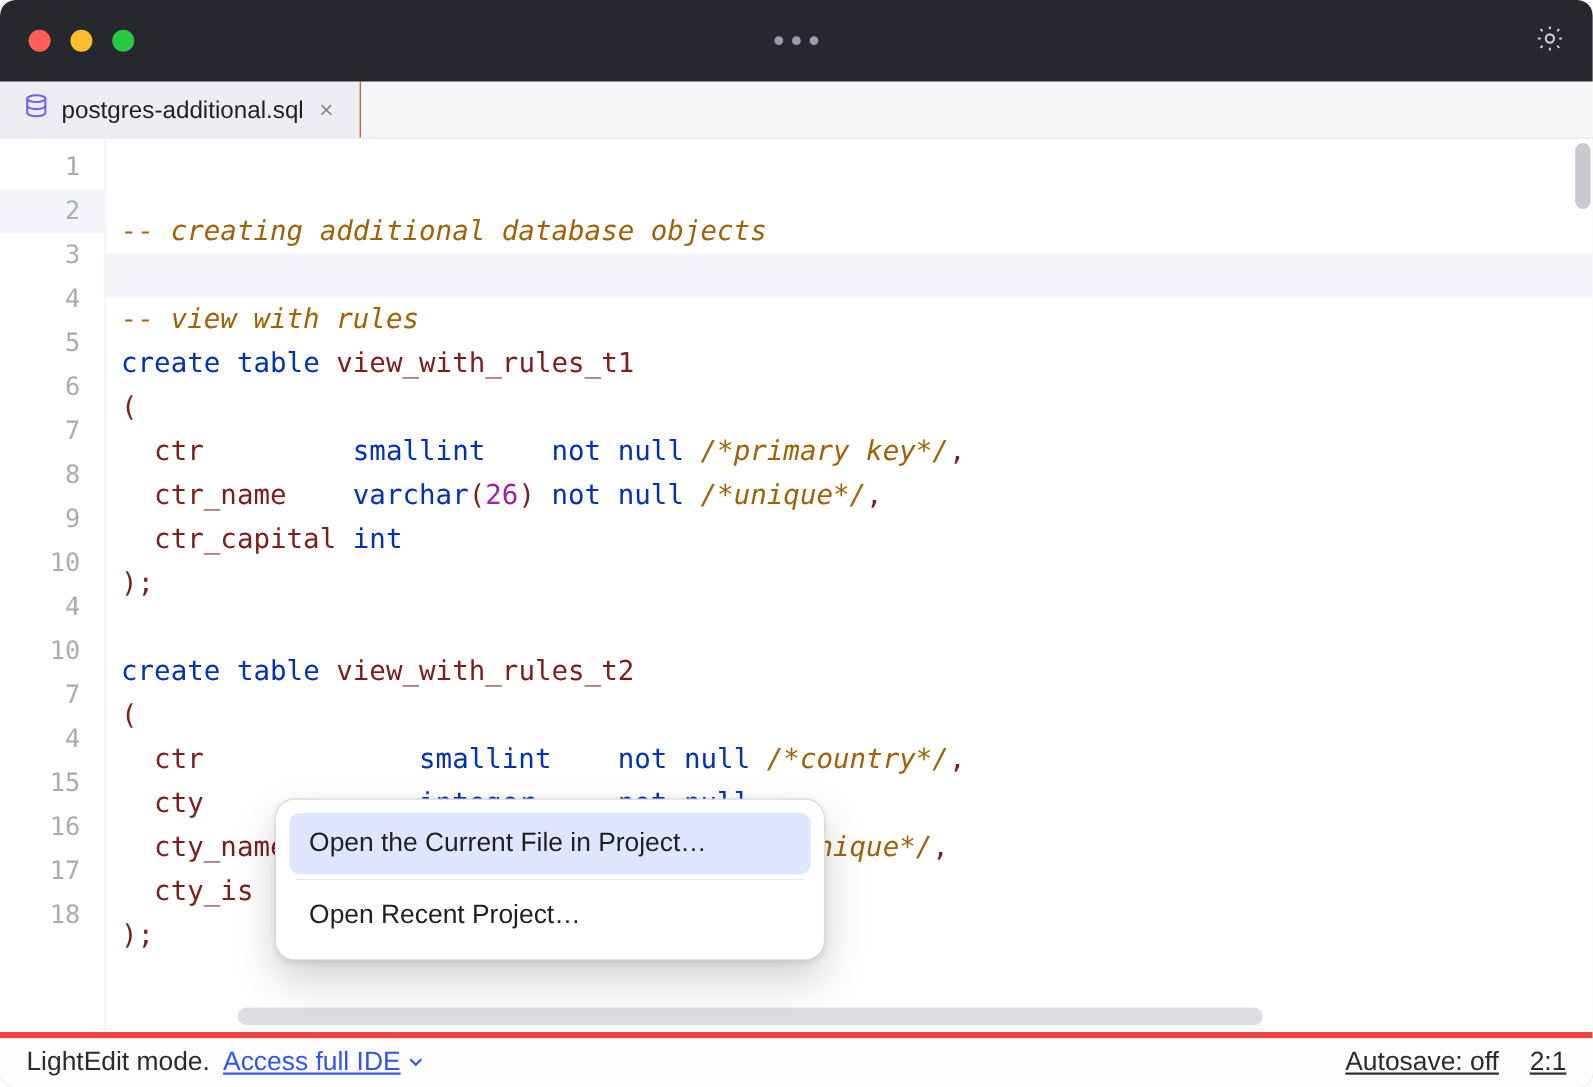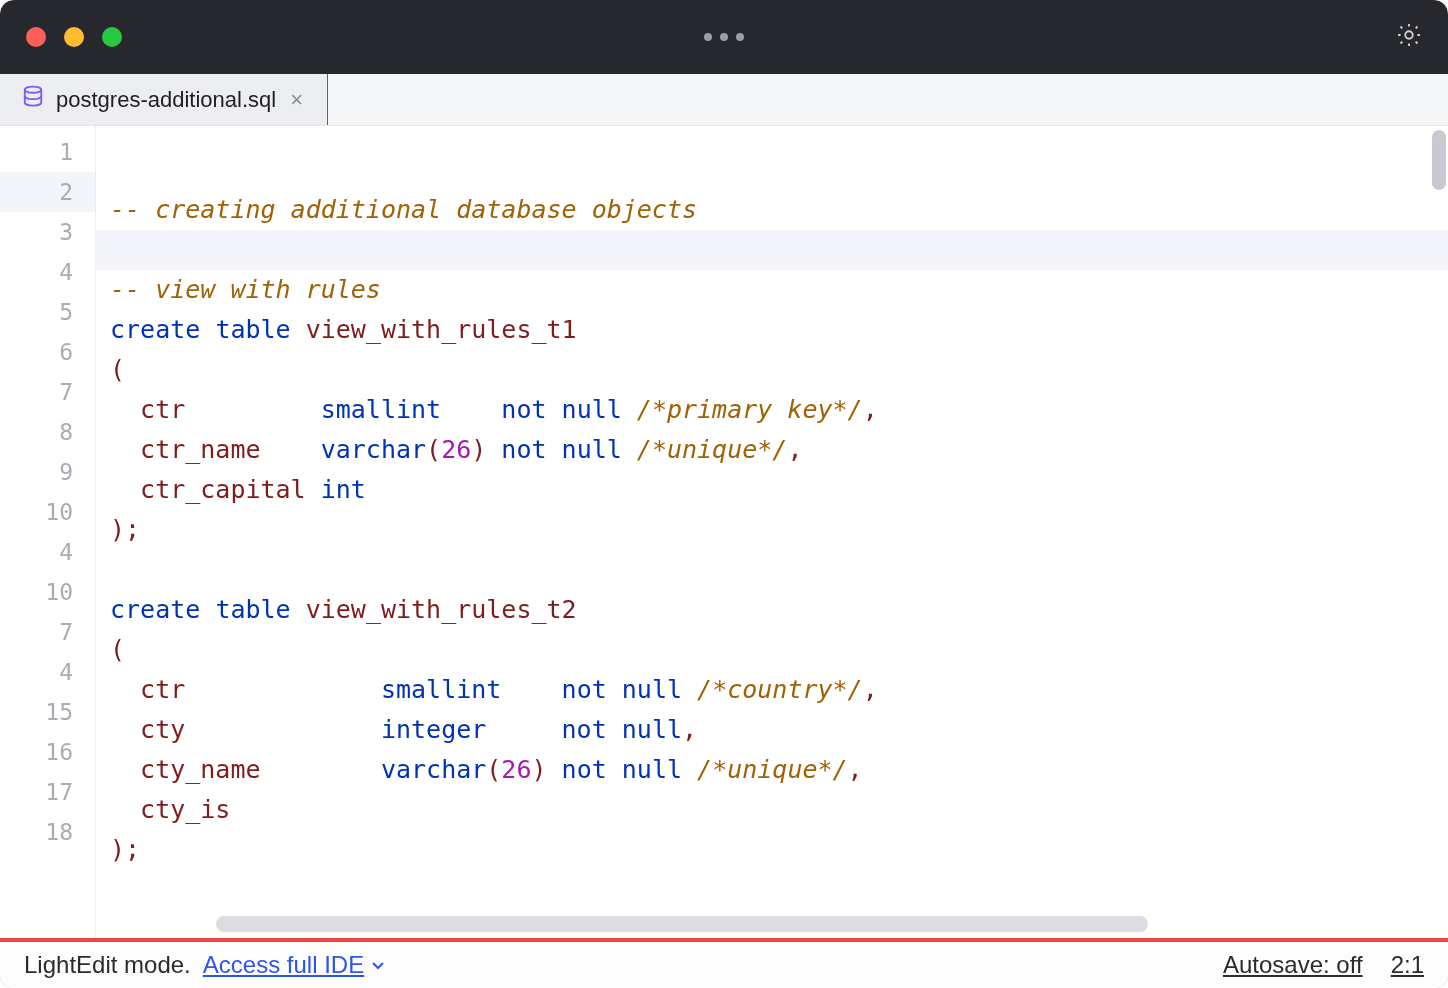--- a/index.html
+++ b/index.html
@@ -123,21 +123,21 @@
     padding: 14px 18px;
     border-radius: 10px;
     cursor: pointer;
   }
   .popup .item.sel { background: #dfe6ff; }
   .popup .sep { height: 1px; background: #e5e6ea; margin: 4px 6px; }
 
   
   .status {
     height: 50px;
-    border-top: 4px solid #ef4444;
+    border-top: 6px solid #ef4444;
     background: #fdfdfe;
     display: flex; align-items: center;
     padding: 0 24px;
     font-size: 24px;
     color: #2b2b2b;
     gap: 12px;
     border-radius: 0 0 14px 14px;
   }
   .status .link {
     color: #2f54eb; text-decoration: underline; cursor: pointer;
@@ -206,20 +206,25 @@
       <div class="ln">15</div>
       <div class="ln">16</div>
       <div class="ln">17</div>
       <div class="ln">18</div>
     </div>
   <div class="code" id="code">
     <div class="row"><span class="c-comment">-- creating additional database objects</span></div><div class="row hl"></div><div class="row"><span class="c-comment">-- view with rules</span></div><div class="row"><span class="c-kw">create</span><span class="c-txt"> </span><span class="c-kw">table</span><span class="c-txt"> view_with_rules_t1</span></div><div class="row"><span class="c-txt">(</span></div><div class="row"><span class="c-txt">  ctr         </span><span class="c-kw">smallint</span><span class="c-txt">    </span><span class="c-kw">not</span><span class="c-txt"> </span><span class="c-kw">null</span><span class="c-txt"> </span><span class="c-comment">/*primary key*/</span><span class="c-txt">,</span></div><div class="row"><span class="c-txt">  ctr_name    </span><span class="c-kw">varchar</span><span class="c-txt">(</span><span class="c-num">26</span><span class="c-txt">) </span><span class="c-kw">not</span><span class="c-txt"> </span><span class="c-kw">null</span><span class="c-txt"> </span><span class="c-comment">/*unique*/</span><span class="c-txt">,</span></div><div class="row"><span class="c-txt">  ctr_capital </span><span class="c-kw">int</span></div><div class="row"><span class="c-txt">);</span></div><div class="row"></div><div class="row"><span class="c-kw">create</span><span class="c-txt"> </span><span class="c-kw">table</span><span class="c-txt"> view_with_rules_t2</span></div><div class="row"><span class="c-txt">(</span></div><div class="row"><span class="c-txt">  ctr             </span><span class="c-kw">smallint</span><span class="c-txt">    </span><span class="c-kw">not</span><span class="c-txt"> </span><span class="c-kw">null</span><span class="c-txt"> </span><span class="c-comment">/*country*/</span><span class="c-txt">,</span></div><div class="row"><span class="c-txt">  cty             </span><span class="c-kw">integer</span><span class="c-txt">     </span><span class="c-kw">not</span><span class="c-txt"> </span><span class="c-kw">null</span><span class="c-txt">,</span></div><div class="row"><span class="c-txt">  cty_name        </span><span class="c-kw">varchar</span><span class="c-txt">(</span><span class="c-num">26</span><span class="c-txt">) </span><span class="c-kw">not</span><span class="c-txt"> </span><span class="c-kw">null</span><span class="c-txt"> </span><span class="c-comment">/*unique*/</span><span class="c-txt">,</span></div><div class="row"><span class="c-txt">  cty_is</span></div><div class="row"><span class="c-txt">);</span></div><div class="row"></div><div class="vscroll"></div>
     <div class="hscroll"></div>
   </div>
 
+  <div class="popup">
+    <div class="item sel">Open the Current File in Project…</div>
+    <div class="sep"></div>
+    <div class="item">Open Recent Project…</div>
+  </div>
 </div>
 
 <div class="status">
   <span>LightEdit mode.</span>
   <span class="link">
     <span>Access full IDE</span>
     <span class="chev">
       <svg viewBox="0 0 16 16">
           <path d="M3 6l5 5 5-5"></path>
         </svg>

